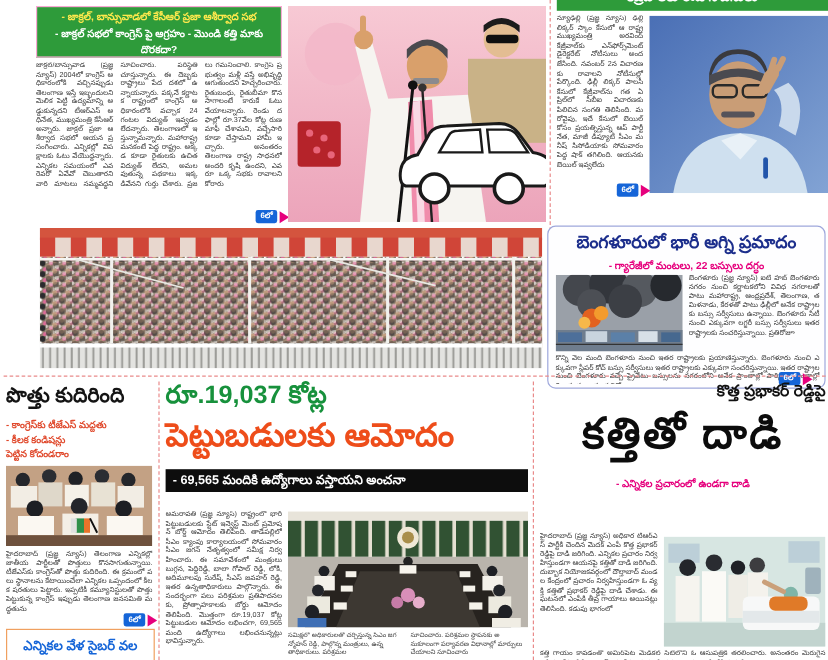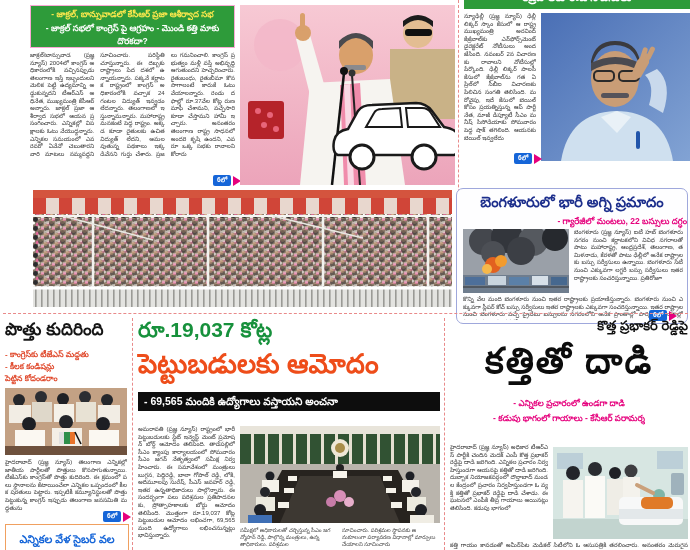--- a/index.html
+++ b/index.html
@@ -133,21 +133,21 @@
       </svg>
     </div>
   </div>
   <div class="more" style="left:514px;top:153px;">
     <span class="chip">6లో</span>
       <span class="tri"></span>
   </div>
 
   <div class="abs firebox" style="left:456px;top:188px;width:232px;height:136px;box-sizing:border-box;">
     <div class="fire-headline" style="margin-top:5px;">బెంగళూరులో భారీ అగ్ని ప్రమాదం</div>
-    <div class="pinkhead" style="margin-top:2px;text-align:right;">- గ్యారేజీలో మంటలు, 22 బస్సులు దగ్ధం</div>
+    <div class="pinkhead" style="margin-top:2px;">- గ్యారేజీలో మంటలు, 22 బస్సులు దగ్ధం</div>
     <div class="photo" style="position:absolute;left:6px;top:40px;width:106px;height:64px;">
       <svg width="106" height="64" viewBox="0 0 106 64">
         <rect width="106" height="64" fill="#9aa0a8"></rect>
         <circle cx="20" cy="12" r="14" fill="#44474d"></circle>
           <circle cx="44" cy="8" r="16" fill="#33363c"></circle>
         <circle cx="70" cy="12" r="15" fill="#55595f"></circle>
           <circle cx="92" cy="9" r="13" fill="#26292e"></circle>
         <circle cx="58" cy="22" r="14" fill="#3c3f45"></circle>
           <circle cx="30" cy="24" r="12" fill="#4c4f55"></circle>
         <circle cx="30" cy="36" r="8" fill="#e2611f"></circle>
@@ -304,21 +304,20 @@
       </svg>
     </div>
     <div class="caption" style="position:absolute;left:102px;top:209px;width:96px;height:23px;">సమీక్షలో అధికారులతో చర్చిస్తున్న సీఎం జగన్మోహన్ రెడ్డి, పాల్గొన్న మంత్రులు, ఉన్నతాధికారులు. పరిశ్రమల</div>
     <div class="caption" style="position:absolute;left:204px;top:209px;width:96px;height:23px;">సూచించారు. పరిశ్రమల స్థాపనకు అనుకూలంగా పర్యావరణ విధానాల్లో మార్పులు చేయాలని సూచించారు</div>
   </div>
 
   <div class="abs" style="left:450px;top:318px;width:238px;height:232px;">
     <div style="font-size:13px;font-weight:bold;color:#111;text-align:right;">కొత్త ప్రభాకర్ రెడ్డిపై</div>
     <div style="font-size:36px;font-weight:900;color:#0c0c0c;margin-top:4px;letter-spacing:2px;text-align:center;">కత్తితో దాడి</div>
     <div class="pinkhead" style="margin-top:8px;">- ఎన్నికల ప్రచారంలో ఉండగా దాడి</div>
-    <div class="pinkhead" style="margin-top:3px;">- కడుపు భాగంలో గాయాలు - కేసీఆర్ పరామర్శ</div>
     <div class="microtext" style="position:absolute;left:0;top:126px;width:98px;height:96px;">హైదరాబాద్ (ప్రజ్ఞ న్యూస్) అధికార టీఆర్ఎస్ పార్టీకి చెందిన మెదక్ ఎంపీ కొత్త ప్రభాకర్ రెడ్డిపై దాడి జరిగింది. ఎన్నికల ప్రచారం నిర్వహిస్తుండగా ఆయనపై కత్తితో దాడి జరిగింది. దుబ్బాక నియోజకవర్గంలో దౌల్తాబాద్ మండల కేంద్రంలో ప్రచారం నిర్వహిస్తుండగా ఓ వ్యక్తి కత్తితో ప్రభాకర్ రెడ్డిపై దాడి చేశాడు. ఈ ఘటనలో ఎంపీకి తీవ్ర గాయాలు అయినట్లు తెలిసింది. కడుపు భాగంలో</div>
     <div class="photo" style="position:absolute;left:103px;top:129px;width:135px;height:92px;">
       <svg width="135" height="92" viewBox="0 0 135 92">
         <rect width="135" height="92" fill="#d7e6e2"></rect>
         <rect y="72" width="135" height="20" fill="#c2d4cf"></rect>
         <rect x="4" y="6" width="26" height="16" fill="#bccfd8"></rect>
           <rect x="104" y="4" width="26" height="18" fill="#bccfd8"></rect>
         <rect x="118" y="26" width="13" height="22" rx="2" fill="#9fb2bc"></rect>
         <circle cx="20" cy="26" r="7" fill="#23252a"></circle>
           <rect x="10" y="33" width="20" height="38" fill="#f6f4ef"></rect>

